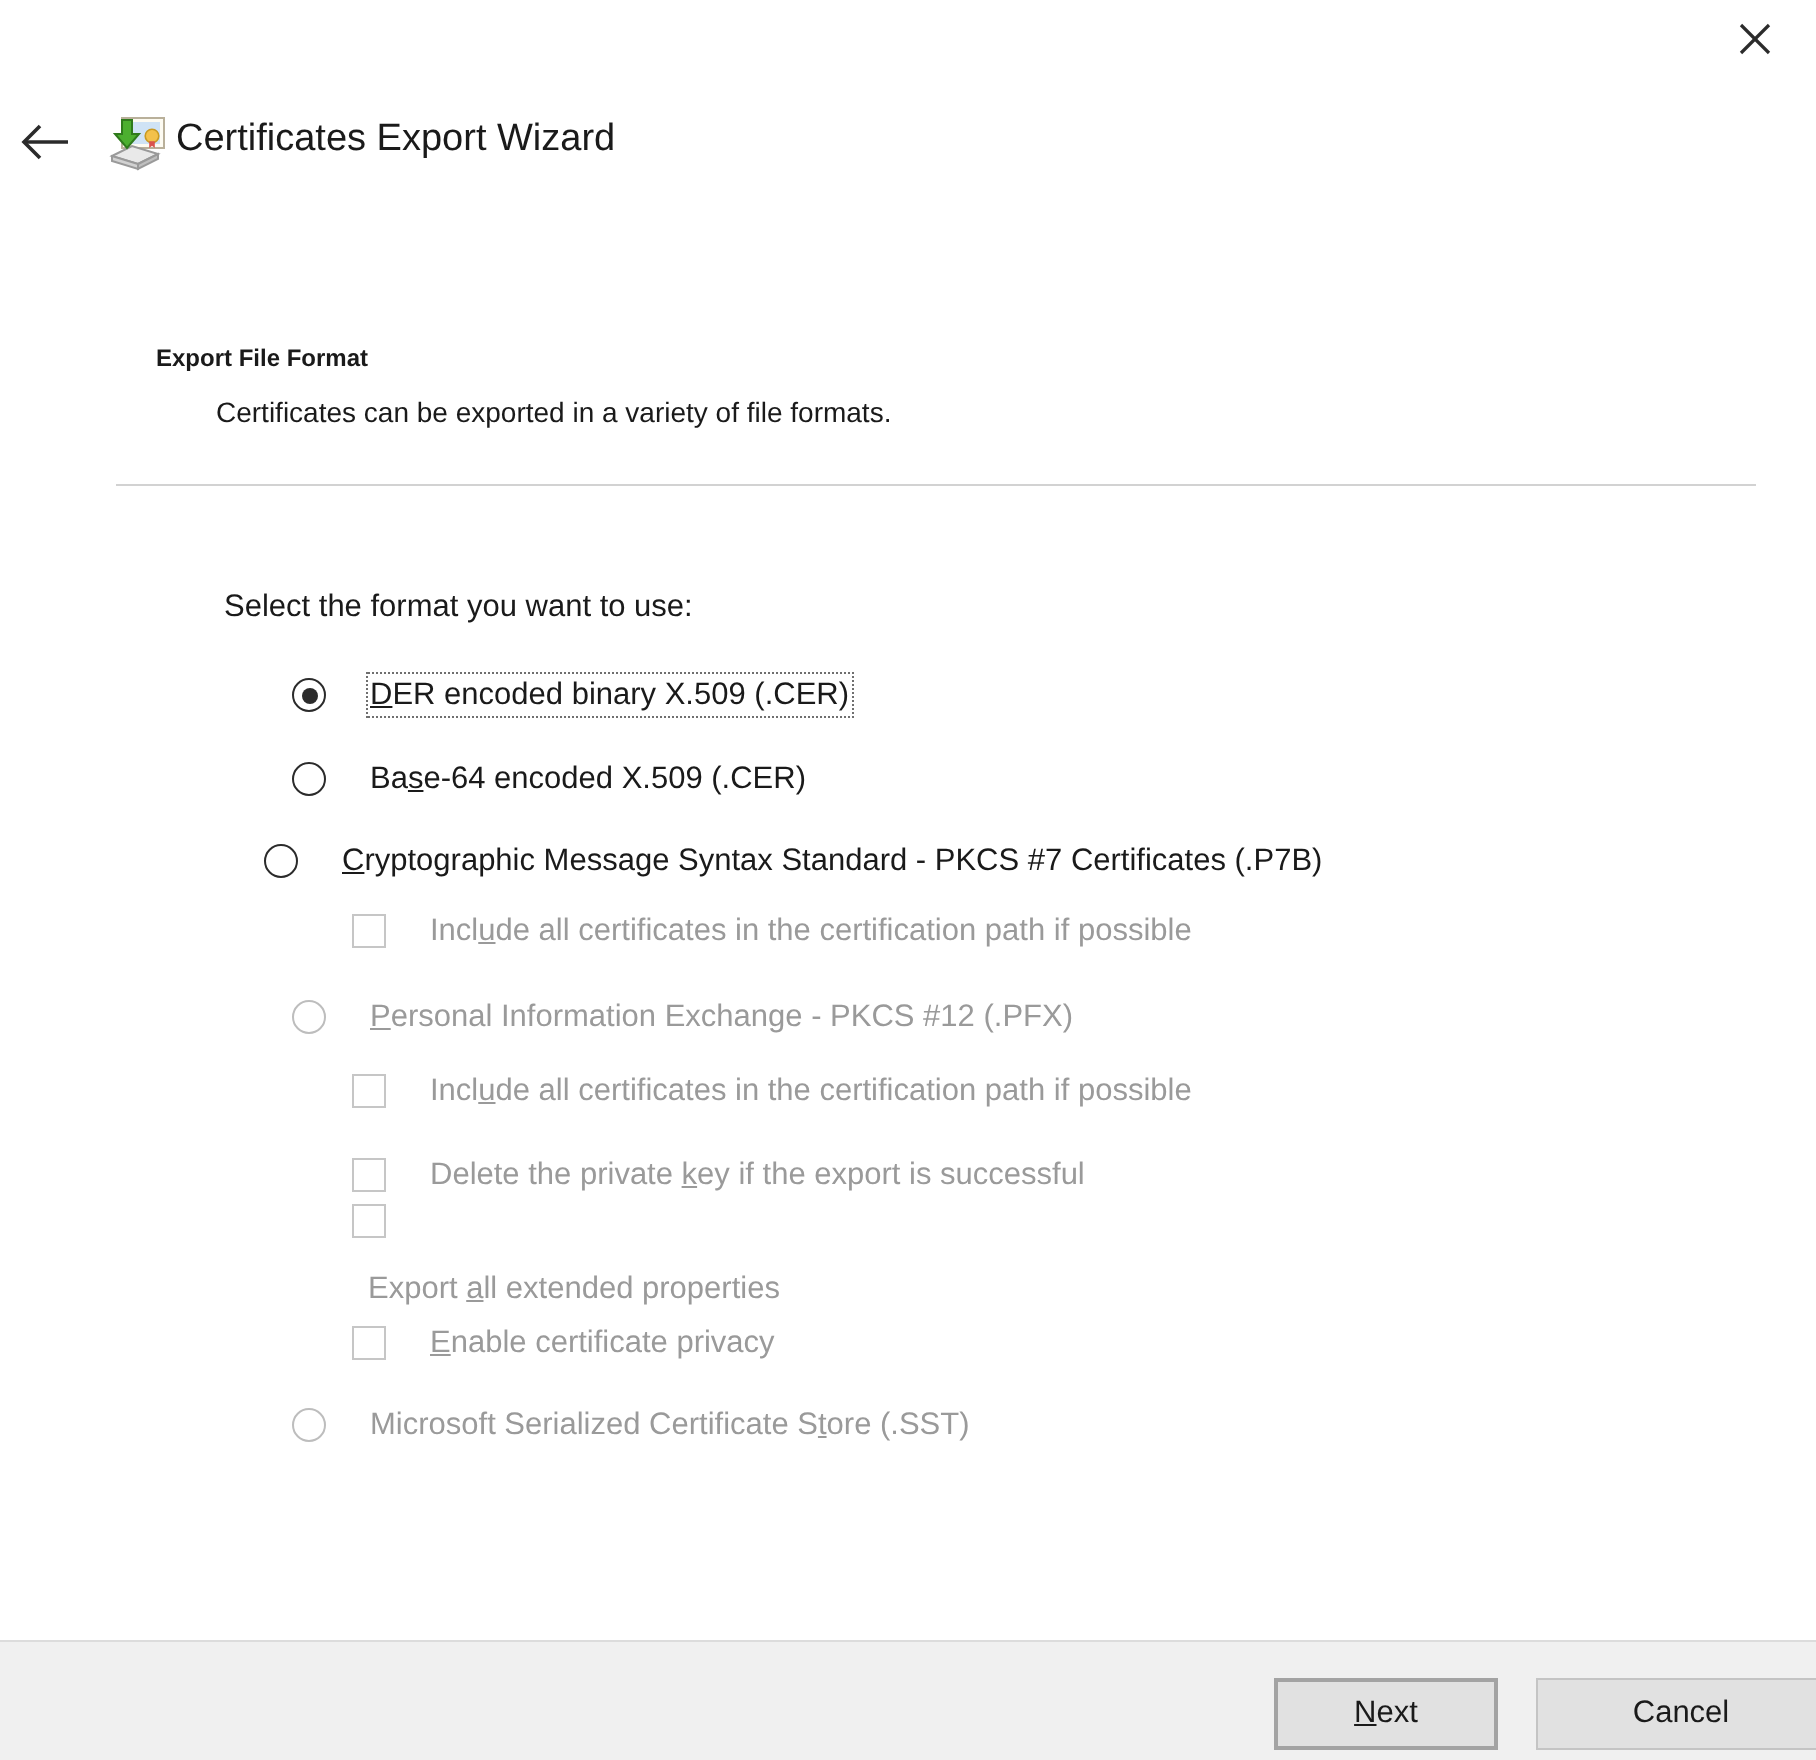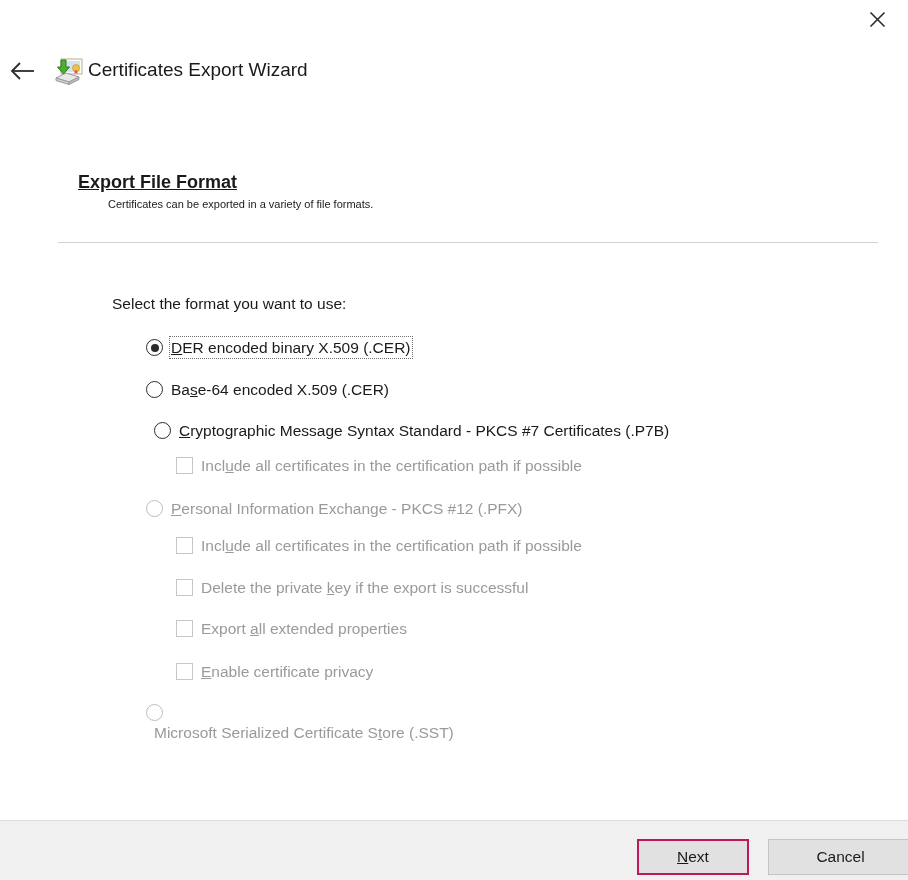--- a/index.html
+++ b/index.html
@@ -64,30 +64,29 @@
 
   
   .page-head {
     position: absolute;
     left: 0; top: 160px;
     width: 908px;
   }
   .head-title {
     position: absolute;
     left: 78px; top: 12px;
-    font-size: 18px;
+    font-size: 12px;
     font-weight: bold;
     color: #1a1a1a;
     white-space: nowrap;
-    text-decoration: underline;
   }
   .head-sub {
     position: absolute;
     left: 108px; top: 38px;
-    font-size: 11px;
+    font-size: 14px;
     color: #1a1a1a;
     white-space: nowrap;
   }
   .head-rule {
     position: absolute;
     left: 58px; top: 242px;
     width: 820px; height: 1px;
     background: #d2d2d2;
   }
 
@@ -103,20 +102,21 @@
     font-size: 15.5px;
     color: #1a1a1a;
     white-space: nowrap;
   }
 
   .opt-row {
     position: absolute;
     display: flex;
     align-items: flex-start;
     white-space: nowrap;
+    gap: 14px;
   }
 
   
   .radio {
     width: 17px; height: 17px;
     border-radius: 50%;
     border: 1.6px solid #2b2b2b;
     background: #ffffff;
     box-sizing: border-box;
     margin-top: 3px;
@@ -176,21 +176,21 @@
     color: #1a1a1a;
     display: flex;
     align-items: center;
     justify-content: center;
     box-sizing: border-box;
     cursor: default;
   }
   .btn-next {
     left: 637px;
     width: 112px;
-    border: 2px solid #be185d;
+    border: 2px solid #a3a3a3;
   }
   .btn-cancel {
     left: 768px;
     width: 145px;
     border: 1px solid #c4c4c4;
   }
   .btn u { text-decoration: underline; }
 </style>
 </head>
 <body>
@@ -244,49 +244,49 @@
       <div class="opt-row" style="top: 336px; left: 146px;">
         <span class="radio">
           <span class="dot"></span>
         </span>
         <span class="opt-label focus"><u>D</u>ER encoded binary X.509 (.CER)</span>
       </div>
       <div class="opt-row" style="top: 378px; left: 146px;">
         <span class="radio"></span>
         <span class="opt-label">Ba<u>s</u>e-64 encoded X.509 (.CER)</span>
       </div>
-      <div class="opt-row" style="top: 419px; left: 154px;">
+      <div class="opt-row" style="top: 419px; left: 132px;">
         <span class="radio"></span>
         <span class="opt-label"><u>C</u>ryptographic Message Syntax Standard - PKCS #7 Certificates (.P7B)</span>
       </div>
       <div class="opt-row" style="top: 454px; left: 176px;">
         <span class="checkbox"></span>
         <span class="opt-label disabled">Incl<u>u</u>de all certificates in the certification path if possible</span>
       </div>
       <div class="opt-row" style="top: 497px; left: 146px;">
         <span class="radio disabled"></span>
         <span class="opt-label disabled"><u>P</u>ersonal Information Exchange - PKCS #12 (.PFX)</span>
       </div>
       <div class="opt-row" style="top: 534px; left: 176px;">
         <span class="checkbox"></span>
         <span class="opt-label disabled">Incl<u>u</u>de all certificates in the certification path if possible</span>
       </div>
       <div class="opt-row" style="top: 576px; left: 176px;">
         <span class="checkbox"></span>
         <span class="opt-label disabled">Delete the private <u>k</u>ey if the export is successful</span>
       </div>
-      <div class="opt-row" style="top: 617px; left: 176px;">
+      <div class="opt-row" style="top: 599px; left: 176px; flex-direction: column;">
         <span class="checkbox"></span>
         <span class="opt-label disabled">Export <u>a</u>ll extended properties</span>
       </div>
       <div class="opt-row" style="top: 660px; left: 176px;">
         <span class="checkbox"></span>
         <span class="opt-label disabled"><u>E</u>nable certificate privacy</span>
       </div>
-      <div class="opt-row" style="top: 701px; left: 146px; flex-direction: column;">
+      <div class="opt-row" style="top: 701px; left: 146px;">
         <span class="radio disabled"></span>
         <span class="opt-label disabled">Microsoft Serialized Certificate S<u>t</u>ore (.SST)</span>
       </div>
     </div>
 </div>
 
 <div class="footer">
   <div class="btn btn-next">
     <span><u>N</u><span>ext</span></span>
   </div>

